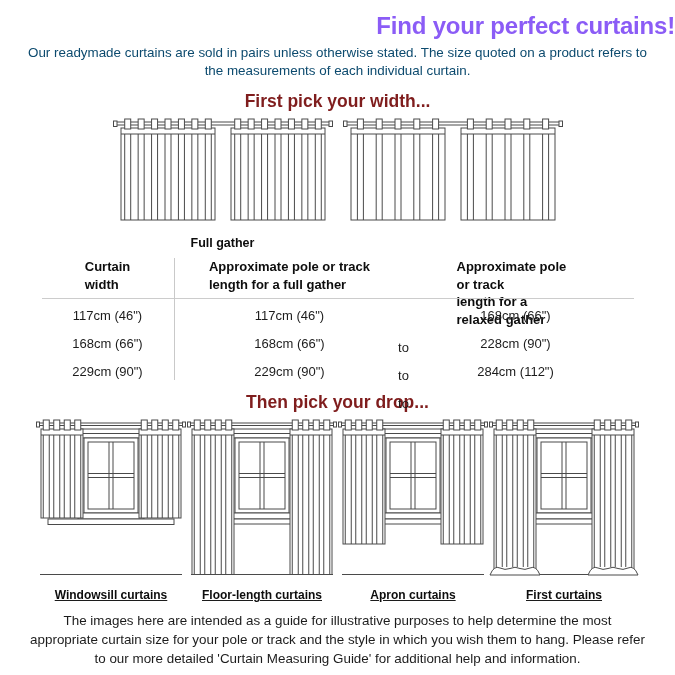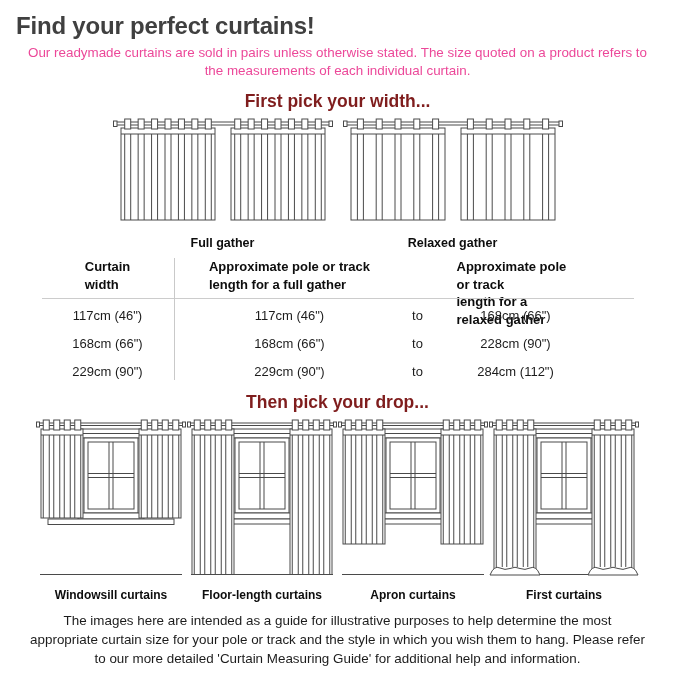--- a/index.html
+++ b/index.html
@@ -4,34 +4,34 @@
 <style>
   html,body{margin:0;padding:0;background:#fff;}
   body{
     width:675px;height:675px;overflow:hidden;
     font-family:"Liberation Sans", sans-serif;
     color:#1c1c1c;
     -webkit-font-smoothing:antialiased;
   }
   .page{width:675px;height:675px;position:relative;background:#fff;}
   h1.title{
-    margin:12px 16px 4px;text-align:left;
-    font-size:24px;line-height:1.15;font-weight:700;color:#404040;
+    margin:12px 0 4px;text-align:right;
+    font-size:24px;line-height:1.15;font-weight:700;color:#8b5cf6;
     letter-spacing:-0.2px;
   }
   p.subtitle{
     width:620px;margin:2px auto 0;text-align:center;
-    font-size:13.4px;line-height:1.4;color:#ec4899;
+    font-size:13.4px;line-height:1.4;color:#0c4a6e;
   }
   h2.section{
     margin:10px 0 0;text-align:center;
     font-size:17.5px;line-height:1.2;font-weight:700;color:#7f1d1d;
   }
   .gather-row{display:flex;justify-content:center;gap:8px;margin-top:4px;}
-  .drop-row{display:flex;justify-content:center;gap:1px;margin-top:4px;}
+  .drop-row{display:flex;justify-content:center;gap:1px;margin-top:4px;text-decoration:underline;}
   figure{margin:0;text-align:center;}
   .gather-row figure{width:222px;}
   .drop-row figure{width:150px;}
   figcaption{
     font-weight:700;color:#0d0d0d;
   }
   .gather-row figcaption{font-size:12.5px;margin-top:8px;}
   .drop-row figcaption{font-size:12px;margin-top:5px;}
   .art{line-height:0;}
   
@@ -49,21 +49,21 @@
   .hrule{position:absolute;left:0;right:0;top:40px;border-top:1px solid #ccc;}
   .vrule{position:absolute;left:132px;top:0;height:122px;border-left:1px solid #c9c9c9;}
   #table-body{position:absolute;left:0;right:0;top:46px;}
   .trow{position:relative;height:28px;}
   .trow .v{
     position:absolute;top:4px;transform:translateX(-50%);
     font-size:13px;white-space:nowrap;color:#1c1c1c;
   }
   .trow .v.c1{left:66px;}
   .trow .v.c2{left:248px;}
-  .trow .v.cto{left:376px;}
+  .trow .v.cto{left:362px;margin-top:32px;}
   .trow .v.c3{left:474px;}
   p.footer{
     width:616px;margin:10px auto 12px;text-align:center;
     font-size:13.4px;line-height:1.4;color:#1c1c1c;
   }
 </style>
 </head>
 <body>
 
 <div class="page">
@@ -162,21 +162,20 @@
             <rect x="162" y="3" width="6" height="10" fill="#fff" stroke="#4a4a4a"></rect>
             <line x1="162" y1="18" x2="162" y2="104" stroke="#4a4a4a"></line>
             <line x1="168" y1="18" x2="168" y2="104" stroke="#4a4a4a"></line>
             <rect x="180.8" y="3" width="6" height="10" fill="#fff" stroke="#4a4a4a"></rect>
             <line x1="180.8" y1="18" x2="180.8" y2="104" stroke="#4a4a4a"></line>
             <line x1="186.8" y1="18" x2="186.8" y2="104" stroke="#4a4a4a"></line>
             <rect x="199.6" y="3" width="6" height="10" fill="#fff" stroke="#4a4a4a"></rect>
             <line x1="199.6" y1="18" x2="199.6" y2="104" stroke="#4a4a4a"></line>
             <line x1="205.6" y1="18" x2="205.6" y2="104" stroke="#4a4a4a"></line>
           </svg></div>
-        <figcaption>Relaxed gather</figcaption>
       </figure>
     </div>
 
   <div class="size-table">
     <span class="th c1">Curtain
 width</span>
     <span class="th c2">Approximate pole or track
 length for a full gather</span>
     <span class="th c3">Approximate pole or track
 length for a relaxed gather</span>

